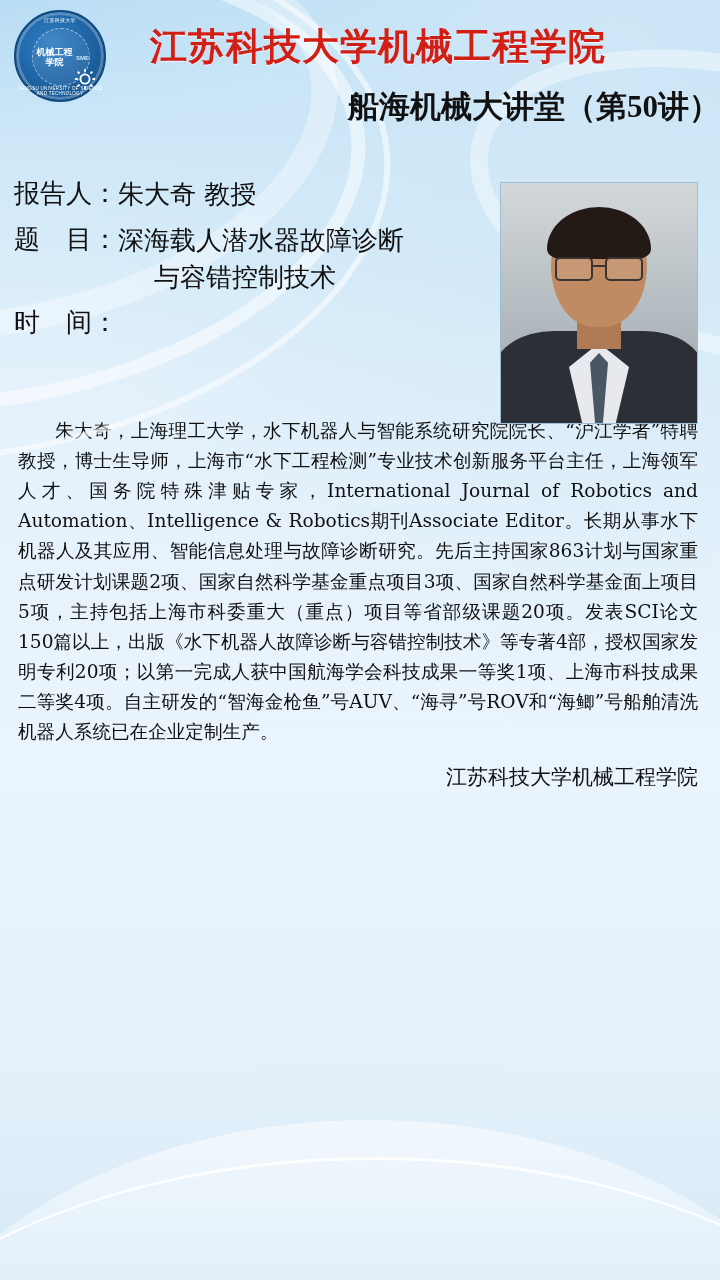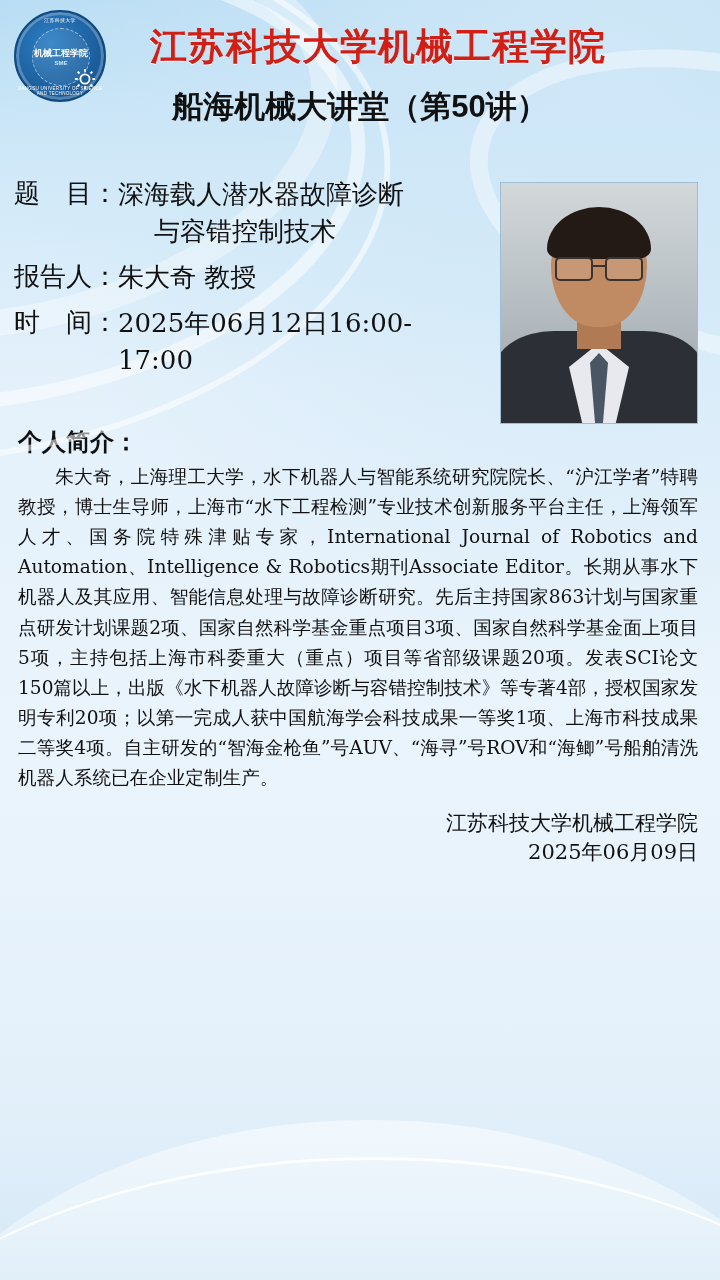--- a/index.html
+++ b/index.html
@@ -87,21 +87,21 @@
   .logo .ring-text-top { top: 7px; }
   .logo .ring-text-bottom { bottom: 6px; font-size: 4.5px; }
   .logo .inner {
     position: absolute;
     left: 18px; top: 18px;
     width: 56px; height: 56px;
     border-radius: 50%;
     background: rgba(255,255,255,0.08);
     border: 1px dashed rgba(255,255,255,0.55);
     display: flex;
-    flex-direction: column;
+    flex-direction: row;
     align-items: center;
     justify-content: center;
   }
   .logo .inner .cn {
     color: #ffffff;
     font-size: 9px;
     line-height: 10px;
     font-weight: bold;
     text-align: center;
   }
@@ -125,22 +125,22 @@
     padding-left: 36px;
     font-family: "DejaVu Serif", "Liberation Serif", serif;
     font-weight: bold;
     font-size: 37px;
     color: #d21f16;
     letter-spacing: 1px;
     text-shadow: 0 1px 0 rgba(255,255,255,0.7);
   }
   h2.subtitle {
     margin: 14px 0 0 0;
-    text-align: center;
-    font-family: Liberation Sans, sans-serif;
+    text-align: right;
+    font-family: Liberation Serif, serif;
     font-weight: bold;
     font-size: 31px;
     color: #111111;
   }
 
   
   .info {
     position: relative;
     margin: 14px 18px 0 14px;
     min-height: 240px;
@@ -332,45 +332,42 @@
       <div class="hair"></div>
       <div class="glasses">
         <div class="lens l"></div>
         <div class="lens r"></div>
         <div class="bridge"></div>
       </div>
     </div>
 
     <div class="info-rows">
       <div class="row">
+        <div class="label">报告人：</div>
+        <div class="value">朱大奇  教授</div>
+      </div>
+      <div class="row">
         <div class="label">题　目：</div>
         <div class="value">
           <span>深海载人潜水器故障诊断</span>
           <span class="line2">与容错控制技术</span>
         </div>
       </div>
       <div class="row">
-        <div class="label">报告人：</div>
-        <div class="value">朱大奇  教授</div>
-      </div>
-      <div class="row">
         <div class="label">时　间：</div>
-        <div class="value">2025年06月12日16:00-17:00</div>
       </div>
     </div>
   </div>
 
   <div class="section">
-    <h3>个人简介：</h3>
     <p>朱大奇，上海理工大学，水下机器人与智能系统研究院院长、“沪江学者”特聘教授，博士生导师，上海市“水下工程检测”专业技术创新服务平台主任，上海领军人才、国务院特殊津贴专家，International Journal of Robotics and Automation、Intelligence &amp; Robotics期刊Associate Editor。长期从事水下机器人及其应用、智能信息处理与故障诊断研究。先后主持国家863计划与国家重点研发计划课题2项、国家自然科学基金重点项目3项、国家自然科学基金面上项目5项，主持包括上海市科委重大（重点）项目等省部级课题20项。发表SCI论文150篇以上，出版《水下机器人故障诊断与容错控制技术》等专著4部，授权国家发明专利20项；以第一完成人获中国航海学会科技成果一等奖1项、上海市科技成果二等奖4项。自主研发的“智海金枪鱼”号AUV、“海寻”号ROV和“海鲫”号船舶清洗机器人系统已在企业定制生产。</p>
   </div>
 
   <div class="section">
   </div>
 
   <div class="footer">
     <div>江苏科技大学机械工程学院</div>
-    <div>2025年06月09日</div>
   </div>
 
   <div class="sw-bottom"></div>
   <div class="sw-bottom2"></div>
 </div>
 
 </body></html>

